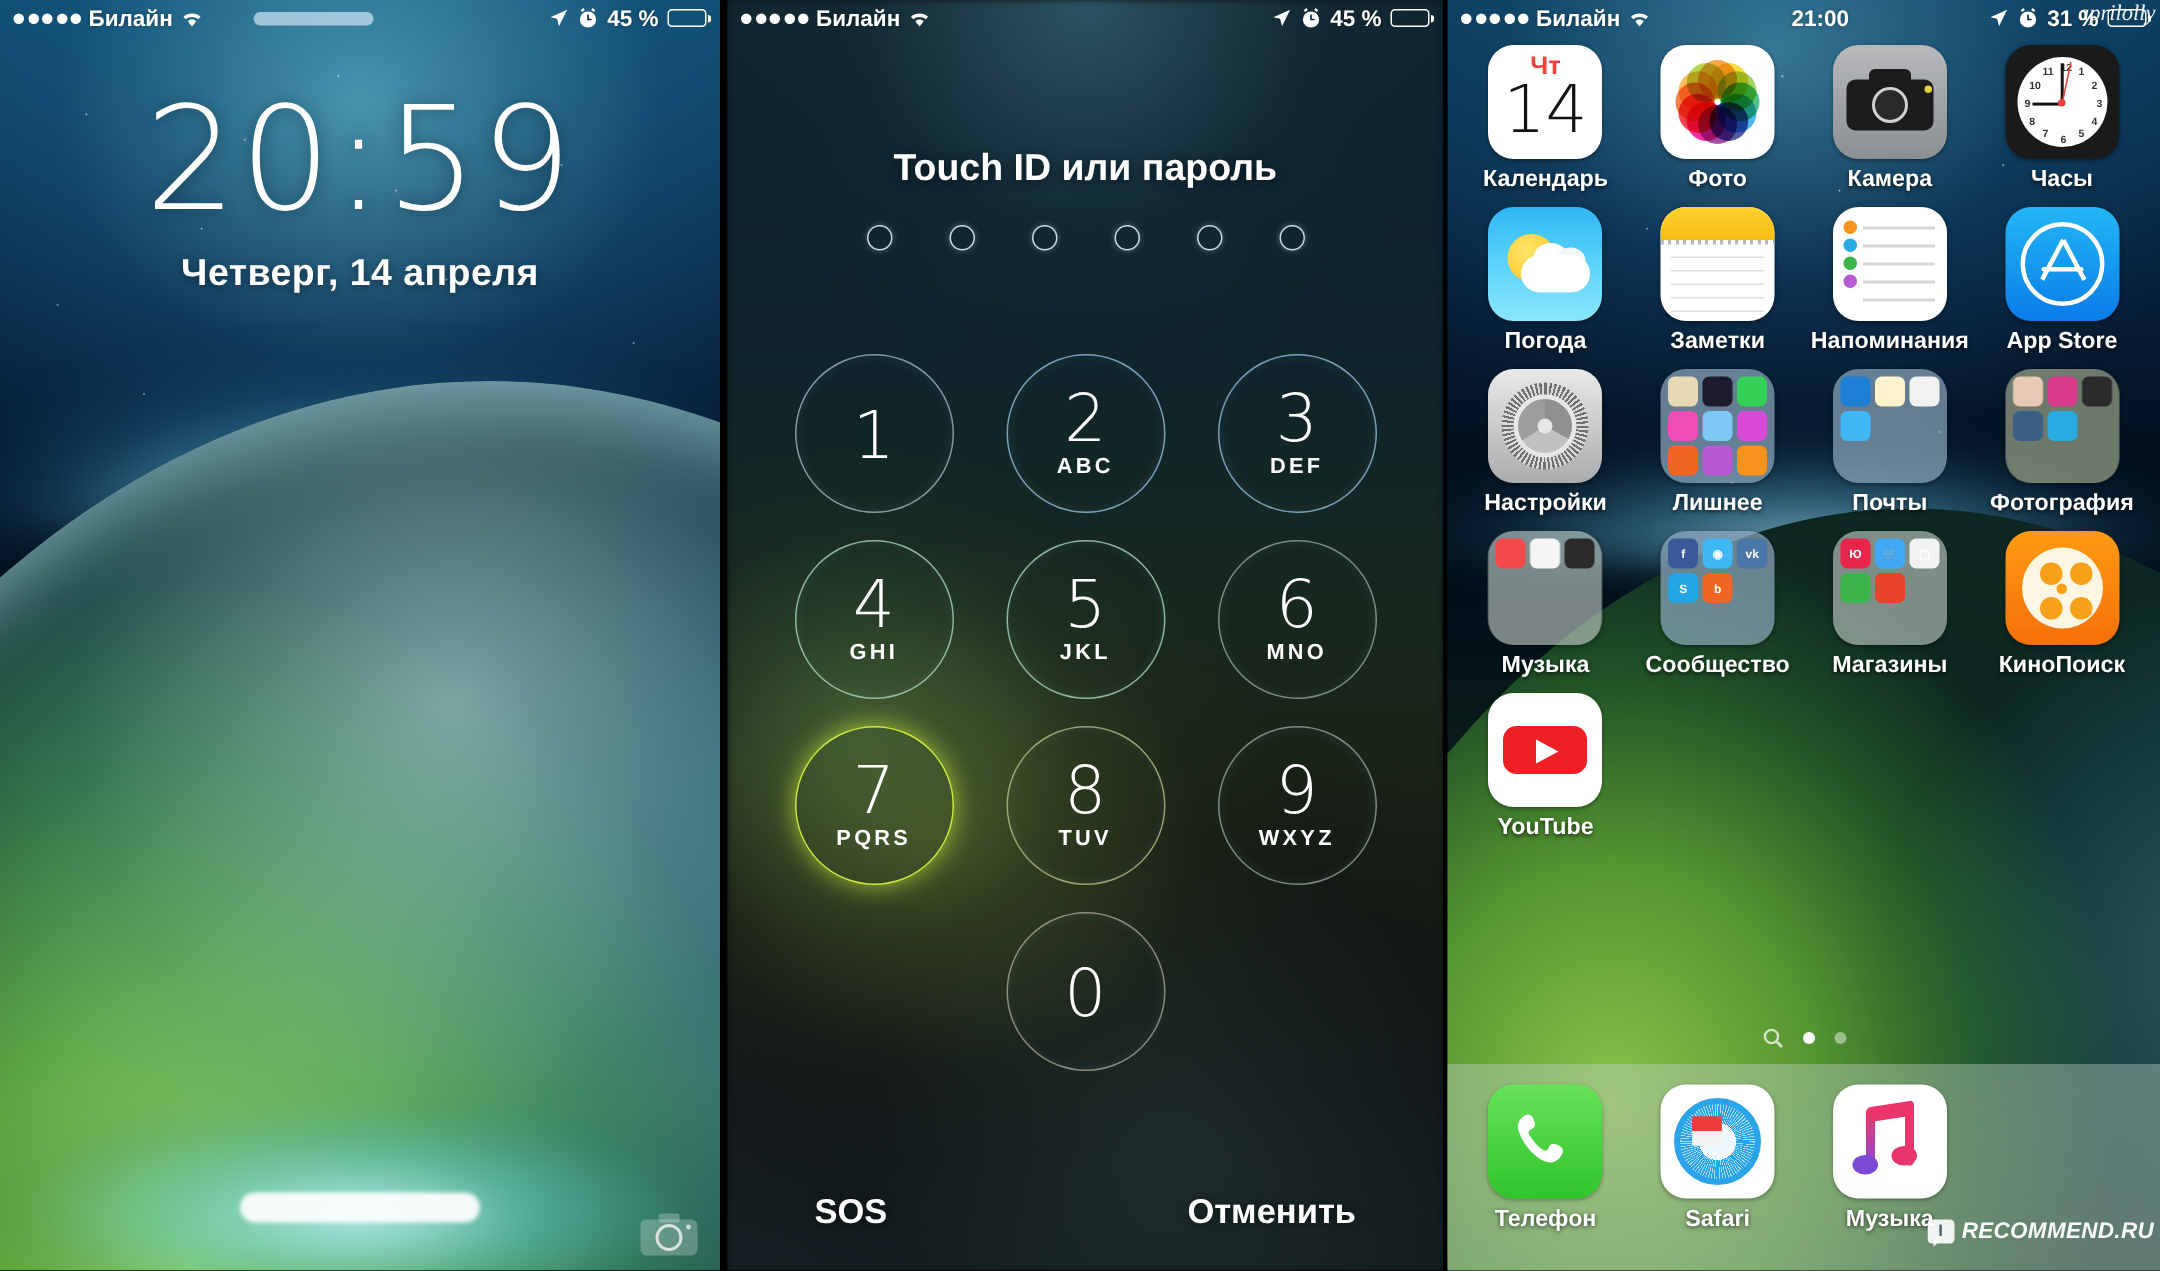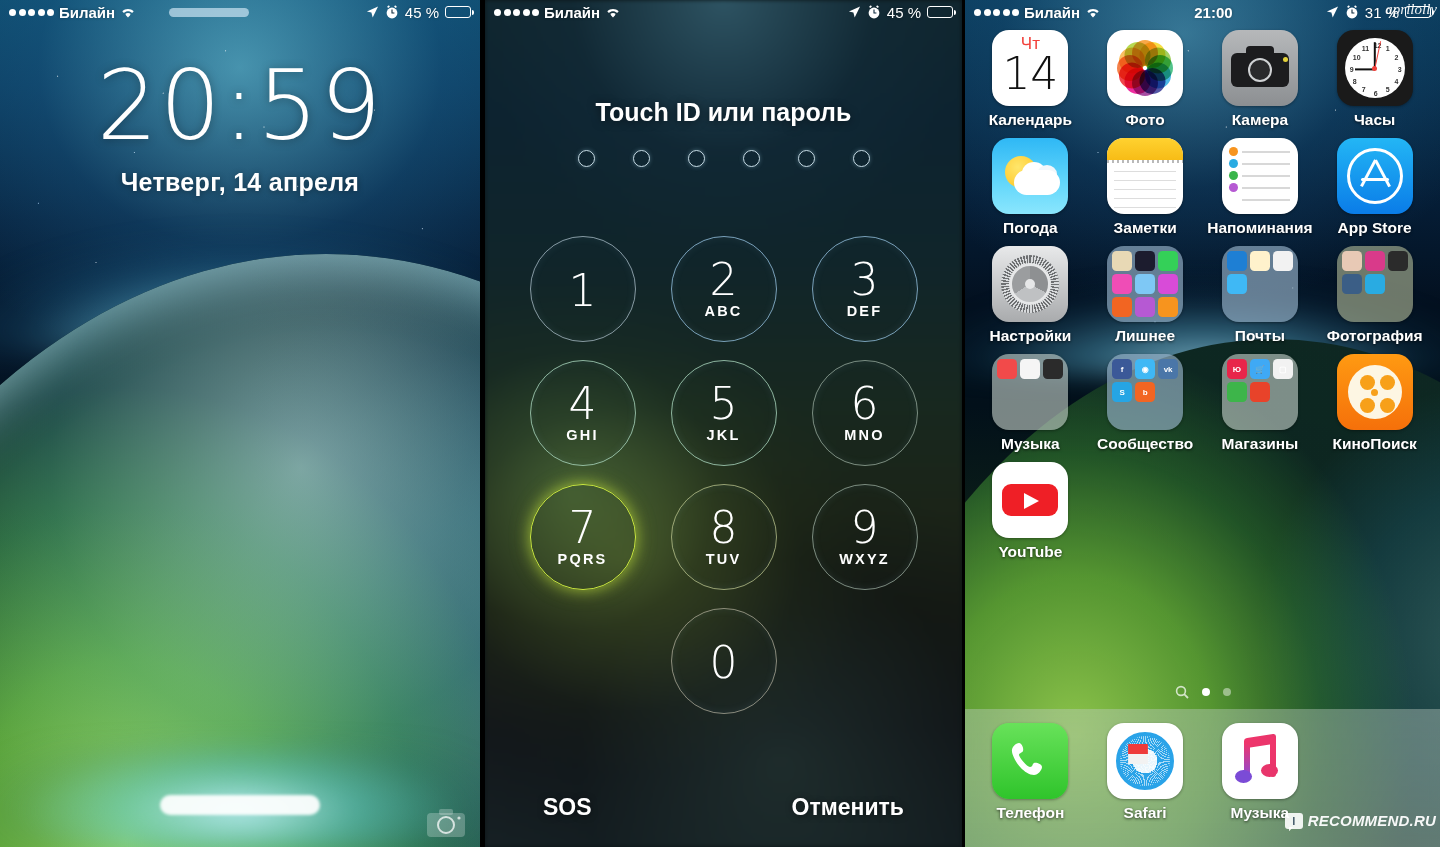--- a/index.html
+++ b/index.html
@@ -80,21 +80,21 @@
   }
   .sb-left { display:flex; align-items:center; gap:5px; }
   .sig-dots { display:flex; gap:2.5px; align-items:center; }
   .sig-dots i { width:7px; height:7px; border-radius:50%; background:#fff; display:block; }
   .carrier { font-size:15px; font-weight:bold; letter-spacing:0px; }
   .wifi-ic { width:16px; height:13px; position:relative; display:inline-block; }
   .sb-center{ flex:1; text-align:center; font-size:15px; font-weight:bold; }
   .sb-right { display:flex; align-items:center; gap:6px; }
   .loc-ic { width:13px; height:14px; }
   .alarm-ic { width:14px; height:14px; }
-  .batt-pct { font-size:15px; font-weight:normal; }
+  .batt-pct { font-size:15px; font-weight:bold; }
   .batt {
     width:26px; height:12px; border:1.6px solid #fff; border-radius:3px;
     position:relative; padding:1.4px;
   }
   .batt::after{ content:''; position:absolute; right:-4px; top:3px; width:2.4px; height:5px;
     background:#fff; border-radius:0 2px 2px 0;}
   .batt-fill { height:100%; background:#fff; border-radius:1px; }
   
   .sb-pill { width:80px; height:9px; border-radius:5px; background:rgba(200,225,240,.72); margin-left:28px;}
 
@@ -214,21 +214,21 @@
   
   .ic-messages { background:linear-gradient(180deg,#6ae85a,#30c82c); }
   .ic-messages .bubble {
     position:absolute; left:12px; top:15px; width:52px; height:40px; background:#fff; border-radius:20px/17px;
   }
   .ic-messages .bubble::after{
     content:''; position:absolute; left:8px; bottom:-9px; width:16px; height:16px; background:#fff;
     border-radius:0 0 0 14px; transform:skewX(-18deg);
   }
   .ic-calendar { background:#fff; }
-  .ic-calendar .cal-dow { color:#f2403a; font-size:17px; font-weight:normal; text-align:center; margin-top:4px; }
+  .ic-calendar .cal-dow { color:#f2403a; font-size:17px; font-weight:bold; text-align:center; margin-top:4px; }
   .ic-calendar .cal-day { color:#111; font-size:44px; font-weight:200; text-align:center; line-height:.92; font-family:"DejaVu Sans",sans-serif;}
   .ic-photos { background:#fff; }
   .petal { position:absolute; width:26px; height:26px; border-radius:50%; left:25px; top:10px;
     transform-origin:13px 28px; opacity:.82; mix-blend-mode:multiply;}
   .ic-camera { background:linear-gradient(180deg,#b6b8ba,#8c8f92); }
   .ic-camera .body{ position:absolute; left:9px; top:23px; width:58px; height:34px; background:#1c1c1e; border-radius:6px;}
   .ic-camera .hump{ position:absolute; left:24px; top:16px; width:28px; height:10px; background:#1c1c1e; border-radius:4px 4px 0 0;}
   .ic-camera .lens{ position:absolute; left:26px; top:28px; width:24px; height:24px; border-radius:50%; border:2.6px solid #cfd1d3; background:#2a2a2c;}
   .ic-camera .fl{ position:absolute; right:10px; top:27px; width:5px; height:5px; border-radius:50%; background:#e4d23a;}
 

